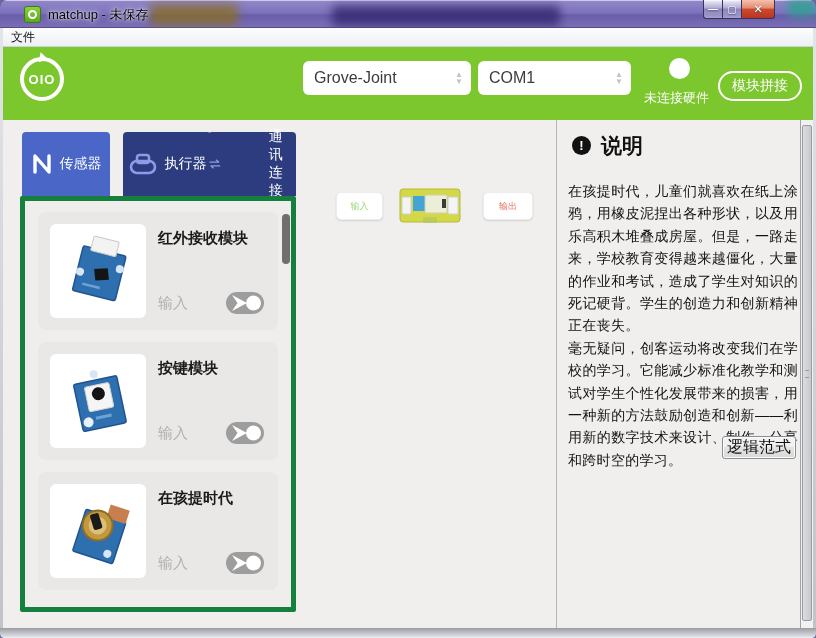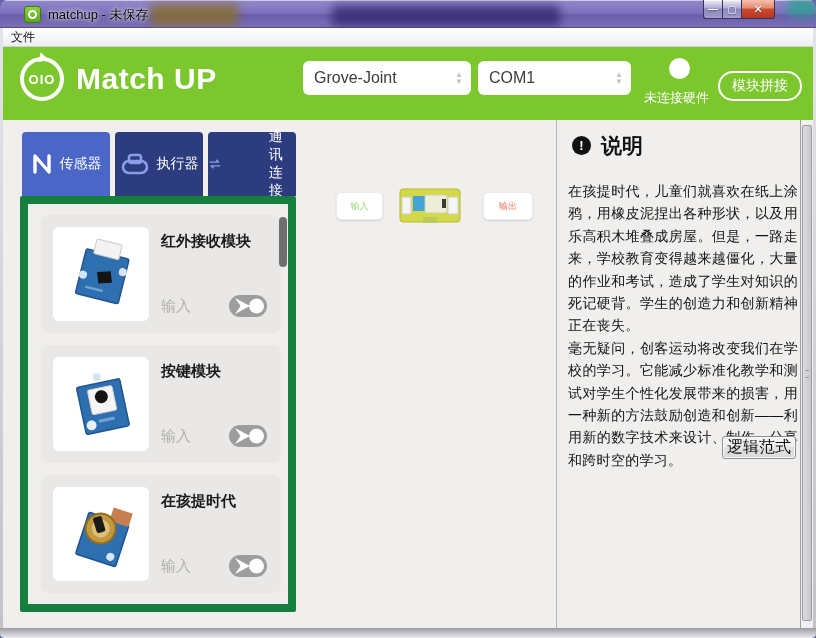--- a/index.html
+++ b/index.html
@@ -56,24 +56,24 @@
     background:transparent; color:#fff; font-size:14px; display:flex; align-items:center; justify-content:center; cursor:pointer; }
 
   
   .main { position:absolute; left:3px; top:120px; width:810px; height:508px; background:#f0efed; }
 
   
   .tab { position:absolute; top:12px; width:88px; height:64px; border-radius:4px 4px 0 0; display:flex; flex-direction:row; align-items:center; justify-content:center; gap:7px; cursor:pointer; }
   .tab .lbl { color:#fff; font-size:14px; }
   .tab.active { background:#4a67c8; }
   .tab.idle { background:#2d3c7e; }
-  .tab1 { left:19px; } .tab2 { left:112px; } .tab3 { left:205px;gap:47px; }
-
-  
-  .mod-list { position:absolute; left:17px; top:76px; width:276px; height:416px; border:8px solid #15803d; background:#efeeec; border-radius:2px; padding:11px 14px 0 13px; overflow:hidden; }
+  .tab1 { left:19px; } .tab2 { left:120px; } .tab3 { left:205px;gap:47px; }
+
+  
+  .mod-list { position:absolute; left:17px; top:76px; width:276px; height:416px; border:5px solid #15803d; background:#efeeec; border-radius:2px; padding:11px 14px 0 13px; overflow:hidden; }
   .mod-card { position:relative; width:240px; height:118px; background:#e9e8e6; border-radius:8px; margin-bottom:12px; display:flex; cursor:pointer; }
   .mod-photo { width:96px; height:94px; background:#fff; border-radius:6px; margin:12px; flex:none; display:flex; align-items:center; justify-content:center; overflow:hidden; }
   .mod-right { flex:1; display:flex; flex-direction:column; justify-content:space-between; padding:17px 14px 15px 0; }
   .mod-name { font-size:15px; font-weight:600; color:#1b1b1b; }
   .mod-io { display:flex; align-items:center; justify-content:space-between; }
   .mod-io-label { font-size:15px; color:#b3b1ae; }
   .list-thumb { position:absolute; right:1px; top:13px; width:8px; height:50px; background:#6f6f6f; border-radius:4px; cursor:pointer; }
 
   
   .chip { position:absolute; top:72px; height:28px; background:#fff; border:1px solid #ececec; border-radius:5px; box-shadow:0 1px 2px rgba(0,0,0,.12); display:flex; align-items:center; justify-content:center; font-size:9px; cursor:grab; }
@@ -125,21 +125,20 @@
 
   <div class="menubar">
     <div class="menu-item">文件</div>
   </div>
 
   <div class="header">
     <div class="logo">
       <div class="logo-drop">
         <span class="logo-oio">OIO</span>
       </div>
-      <span class="logo-text">Match UP</span>
     </div>
     <div class="select board">
       <span class="select-value">Grove-Joint</span>
       <span class="spinner">
         <span>▲</span>
         <span>▼</span>
       </span>
     </div>
     <div class="select port">
       <span class="select-value">COM1</span>

